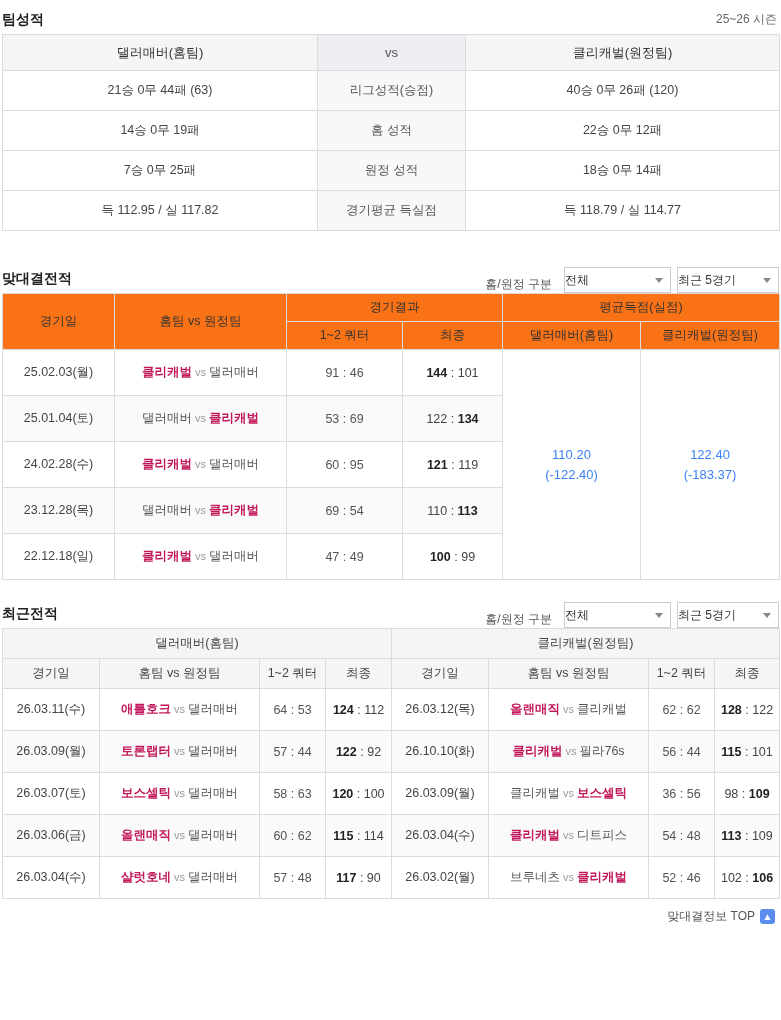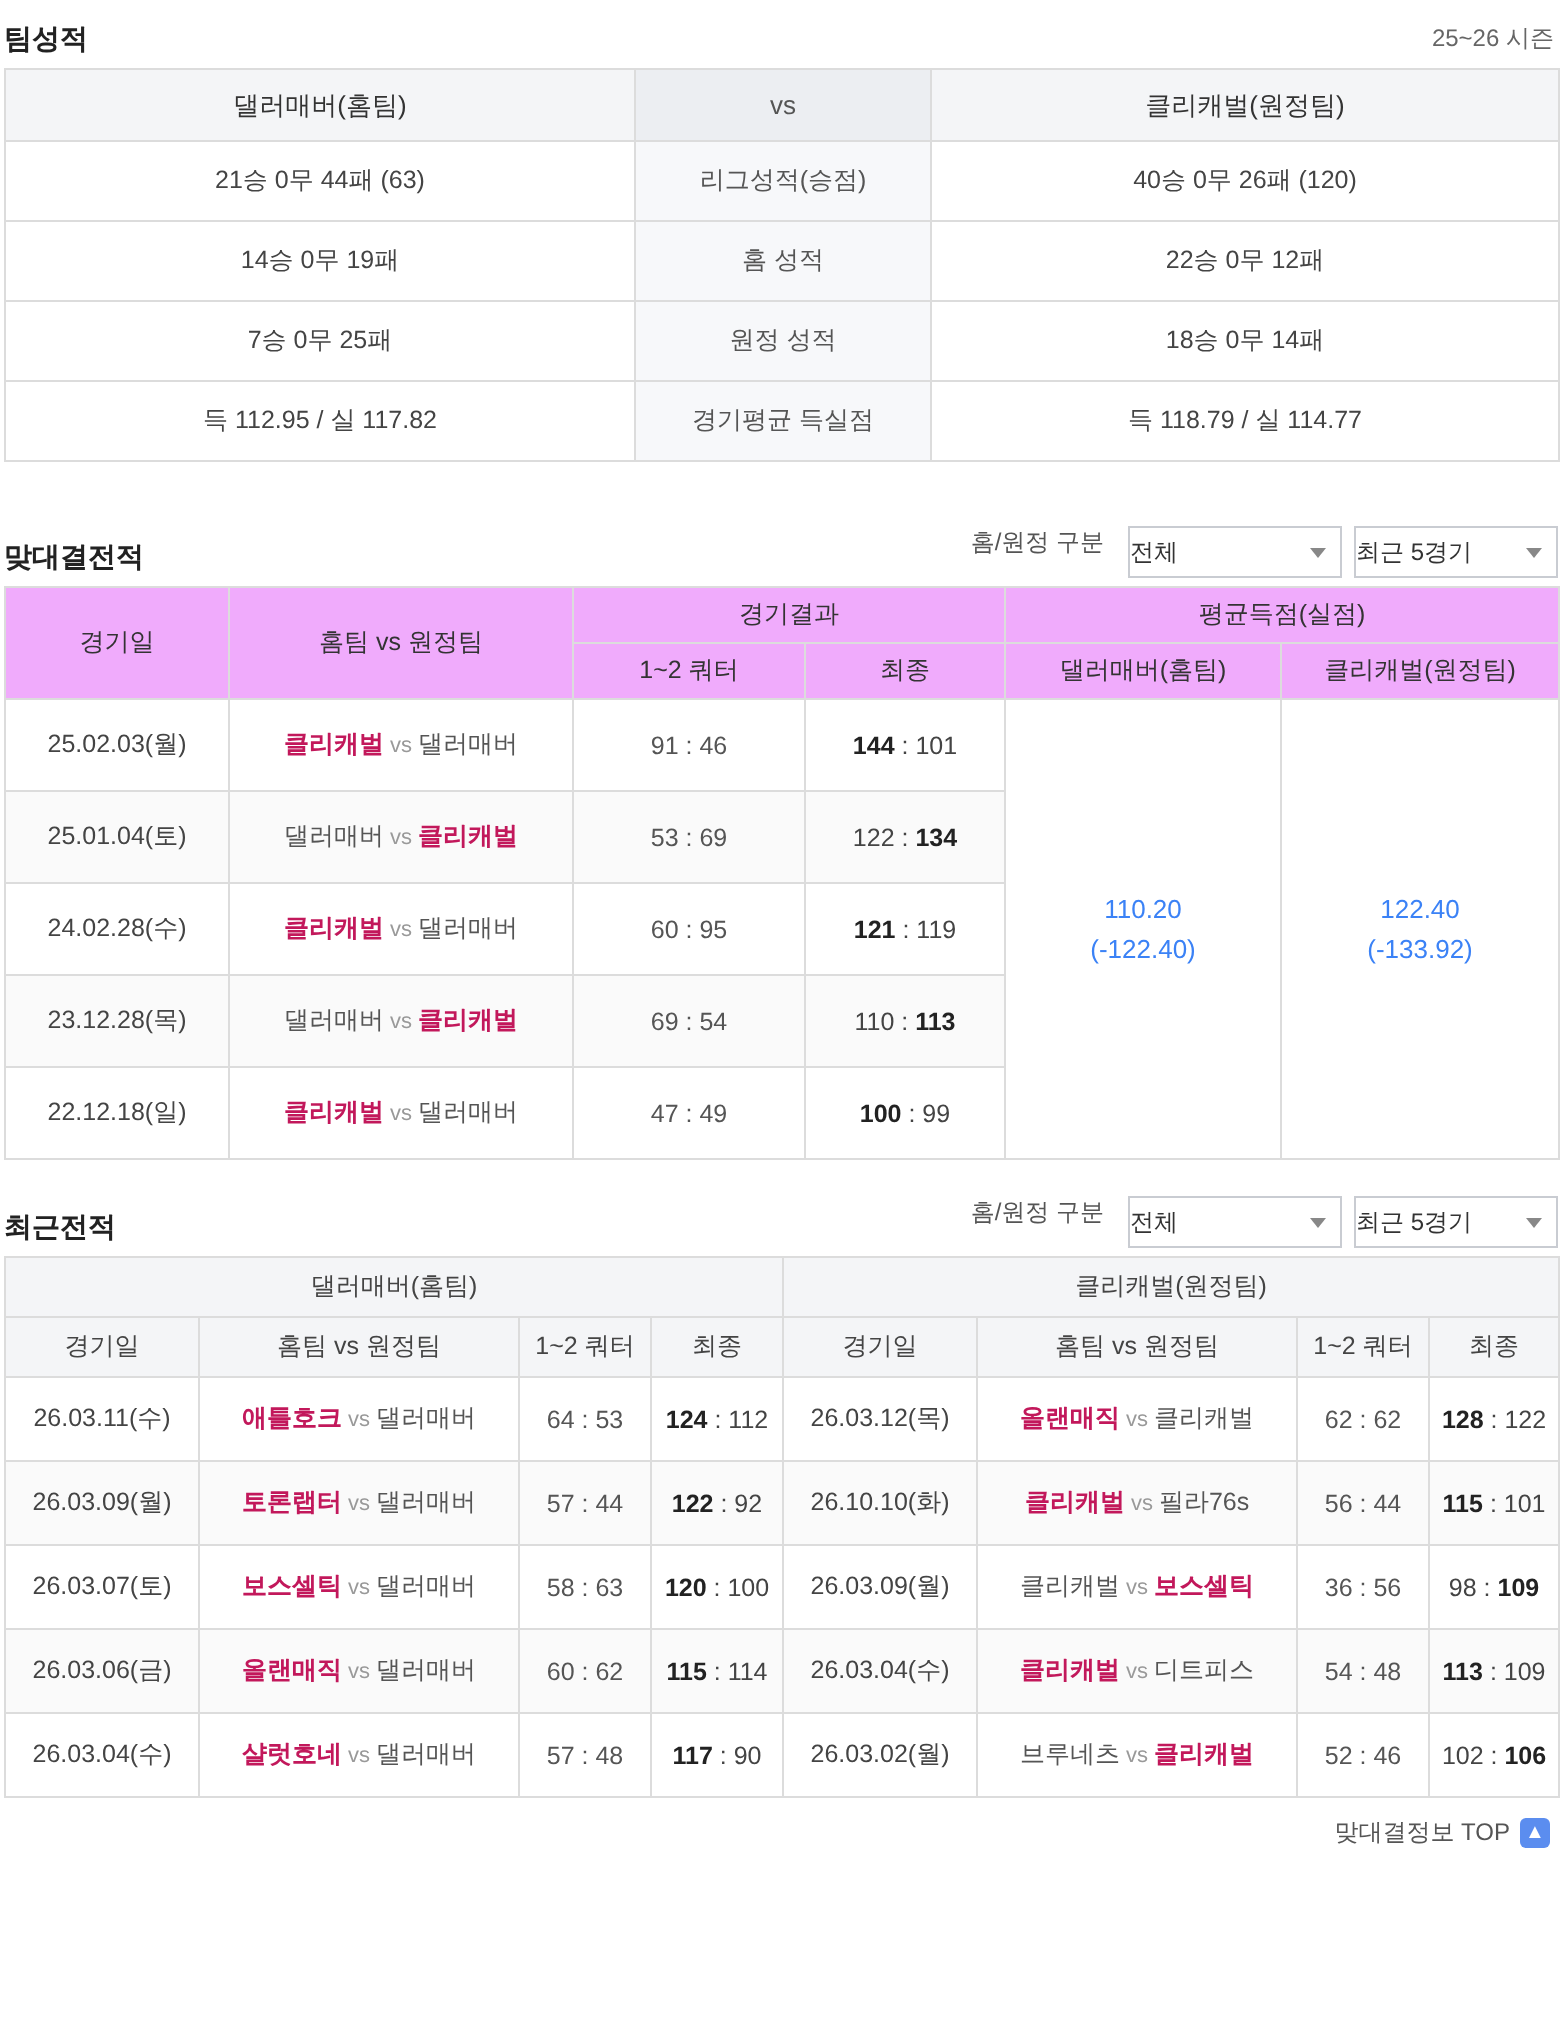--- a/index.html
+++ b/index.html
@@ -59,21 +59,21 @@
     color: #555;
   }
   .team-table thead td.mid { background: #eceef2; }
 
   
   .filters {
     position: absolute;
     right: 0;
     top: 0;
     display: flex;
-    align-items: flex-start;
+    align-items: flex-end;
     height: 30px;
   }
   .filter-label {
     font-size: 12px;
     color: #555;
     margin-right: 6px;
   }
   .select-box {
     position: relative;
     height: 26px;
@@ -95,21 +95,21 @@
     right: 7px;
     top: 50%;
     margin-top: -2px;
     width: 0; height: 0;
     border-left: 4px solid transparent;
     border-right: 4px solid transparent;
     border-top: 5px solid #888;
   }
 
   .h2h-table thead td {
-    background: #f0abfc;
+    background: #f97316;
     font-size: 12.5px;
     color: #333;
     height: 28px;
     text-align: center;
   }
   .h2h-table tbody td { height: 46px; }
   .h2h-table tbody tr:nth-child(even) td { background: #fafafa; }
   .avg-cell {
     background: #ffffff !important;
     font-size: 13px;
@@ -243,21 +243,21 @@
         <td>25.02.03(월)</td>
         <td><span class="team-strong">클리캐벌</span><span class="vs">vs</span><span class="team-plain">댈러매버</span></td>
         <td class="score-q">91 : 46</td>
         <td><span class="score-final nowrap"><b>144</b> : 101</span></td>
         <td class="avg-cell" rowspan="5">
           <div>110.20</div>
           <div>(-122.40)</div>
         </td>
         <td class="avg-cell" rowspan="5">
           <div>122.40</div>
-          <div>(-133.92)</div>
+          <div>(-183.37)</div>
         </td>
       </tr>
       <tr>
         <td>25.01.04(토)</td>
         <td><span class="team-plain">댈러매버</span><span class="vs">vs</span><span class="team-strong">클리캐벌</span></td>
         <td class="score-q">53 : 69</td>
         <td><span class="score-final nowrap">122 : <b>134</b></span></td>
       </tr>
       <tr>
         <td>24.02.28(수)</td>

